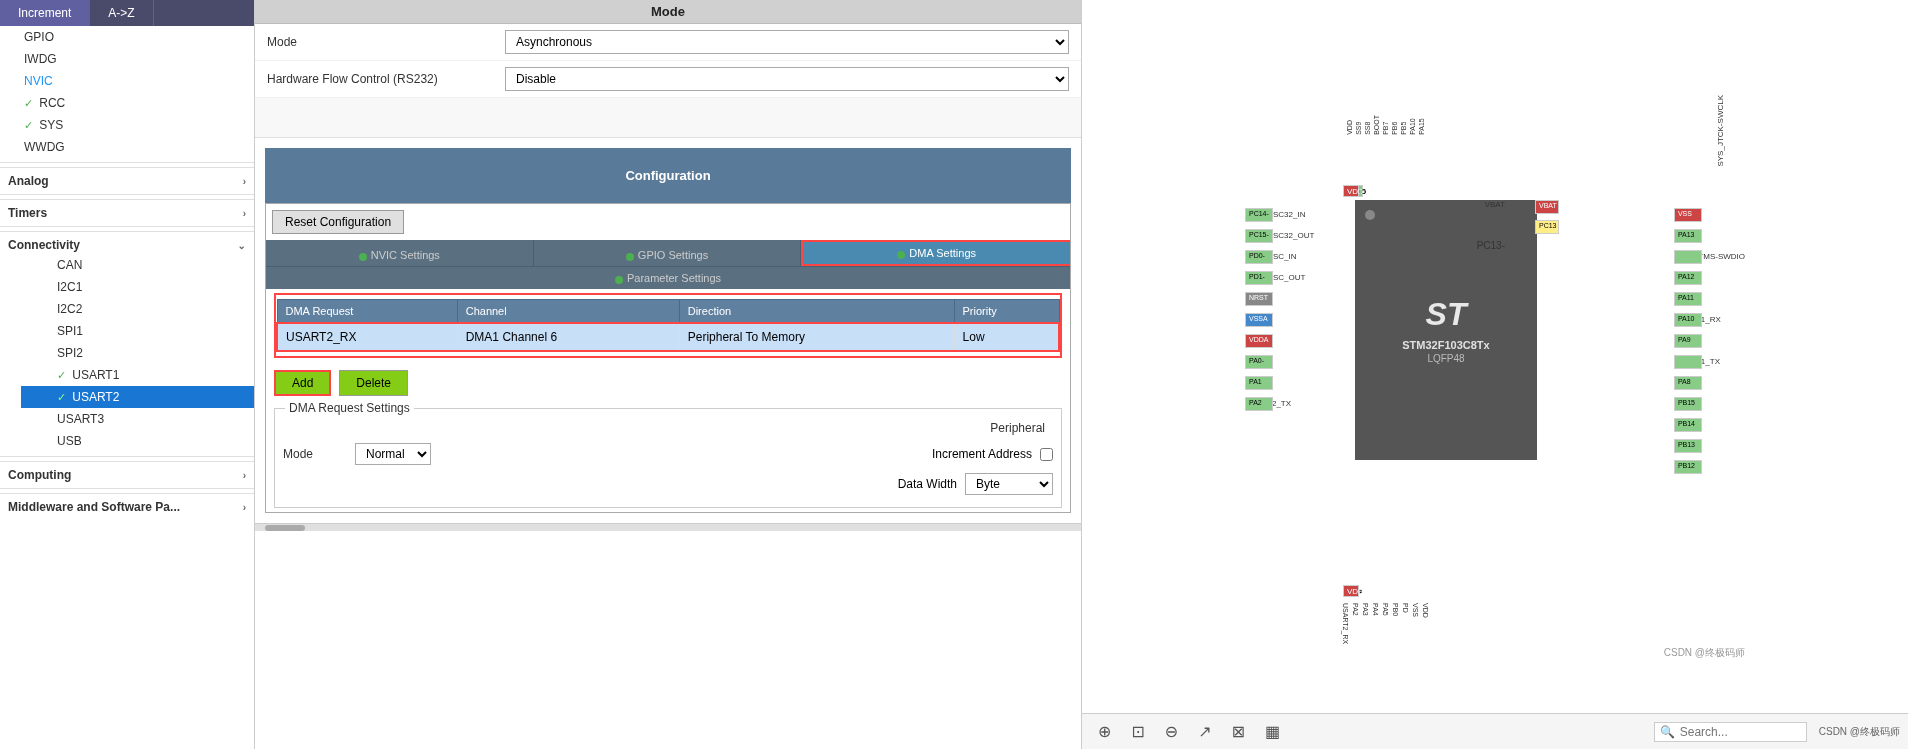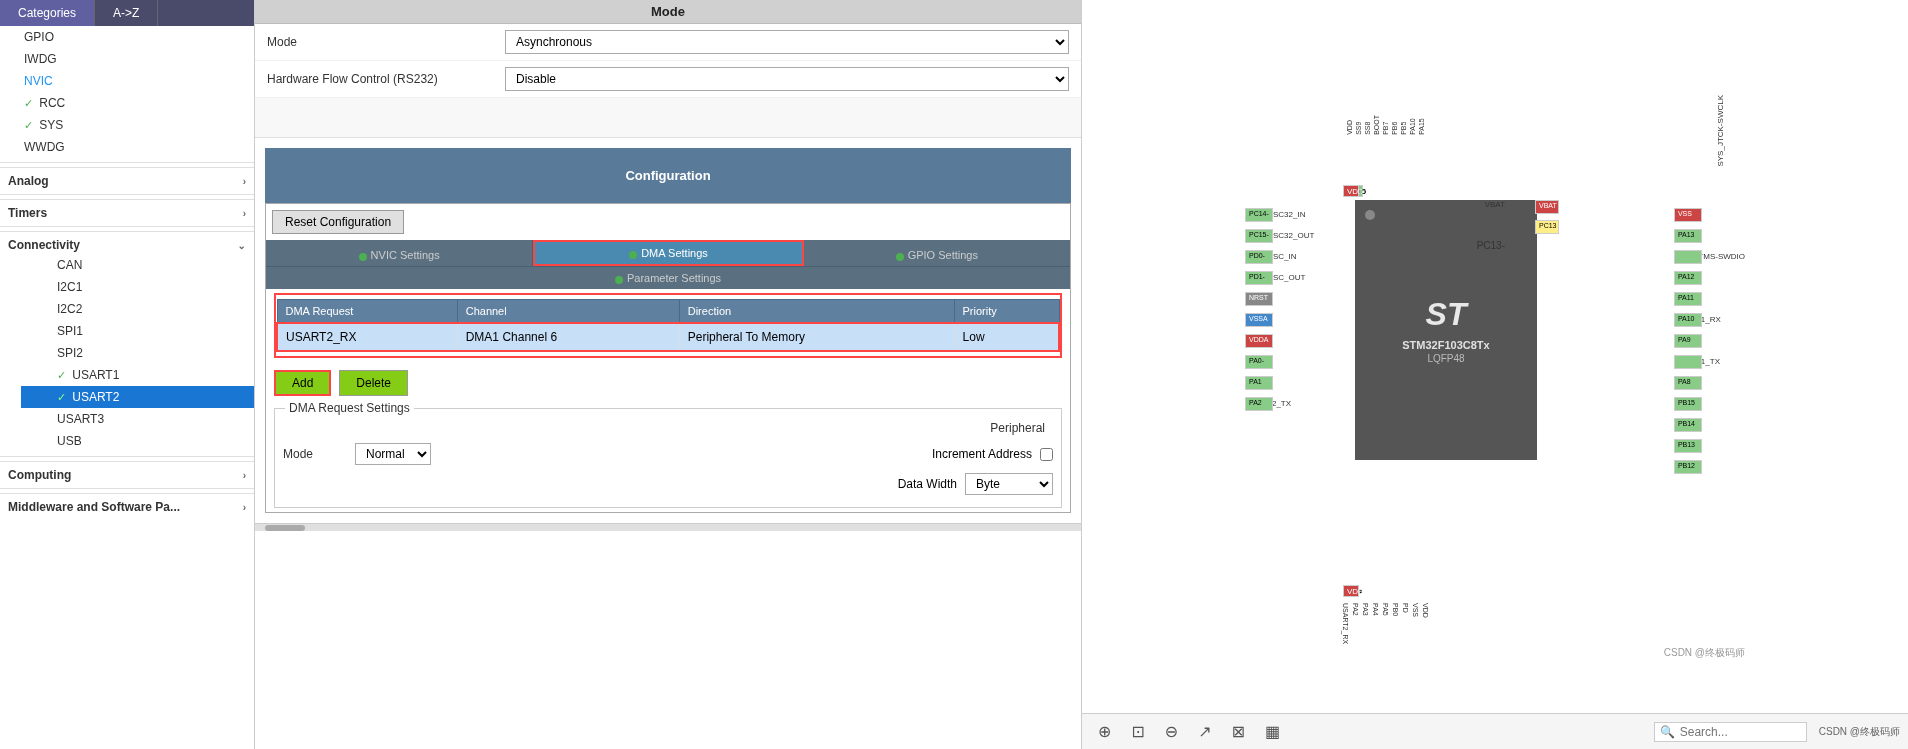--- a/index.html
+++ b/index.html
@@ -84,21 +84,21 @@
     .scrollbar-hint { height: 8px; background: #e0e0e0; border-top: 1px solid #ccc; display: flex; align-items: center; }
     .scrollbar-thumb { height: 6px; width: 40px; background: #aaa; border-radius: 3px; margin-left: 10px; }
 
     .st-logo { font-size: 32px; font-weight: 900; color: #e8e8e8; font-style: italic; }
   </style>
 </head>
 <body>
 
 <div class="sidebar">
   <div class="sidebar-tabs">
-    <div class="sidebar-tab active">Categories</div>
+    <div class="sidebar-tab active">Increment</div>
     <div class="sidebar-tab">A-&gt;Z</div>
   </div>
   <div class="sidebar-items">
 
     <div class="sidebar-item indent">
       <span>GPIO</span>
     </div>
     <div class="sidebar-item indent">
       <span>IWDG</span>
     </div>
@@ -217,27 +217,27 @@
       <div class="config-header">Configuration</div>
       <div class="config-body">
         <button class="reset-btn">Reset Configuration</button>
 
         
         <div class="tab-row">
           <div class="config-tab">
             <span class="dot"></span>
             <span>NVIC Settings</span>
           </div>
+          <div class="config-tab">
+            <span class="dot"></span>
+            <span>GPIO Settings</span>
+          </div>
           <div class="config-tab active">
             <span class="dot"></span>
             <span>DMA Settings</span>
-          </div>
-          <div class="config-tab">
-            <span class="dot"></span>
-            <span>GPIO Settings</span>
           </div>
         </div>
         <div class="tab-row2">
           <div class="config-tab">
             <span class="dot"></span>
             <span>Parameter Settings</span>
           </div>
         </div>
 
         

